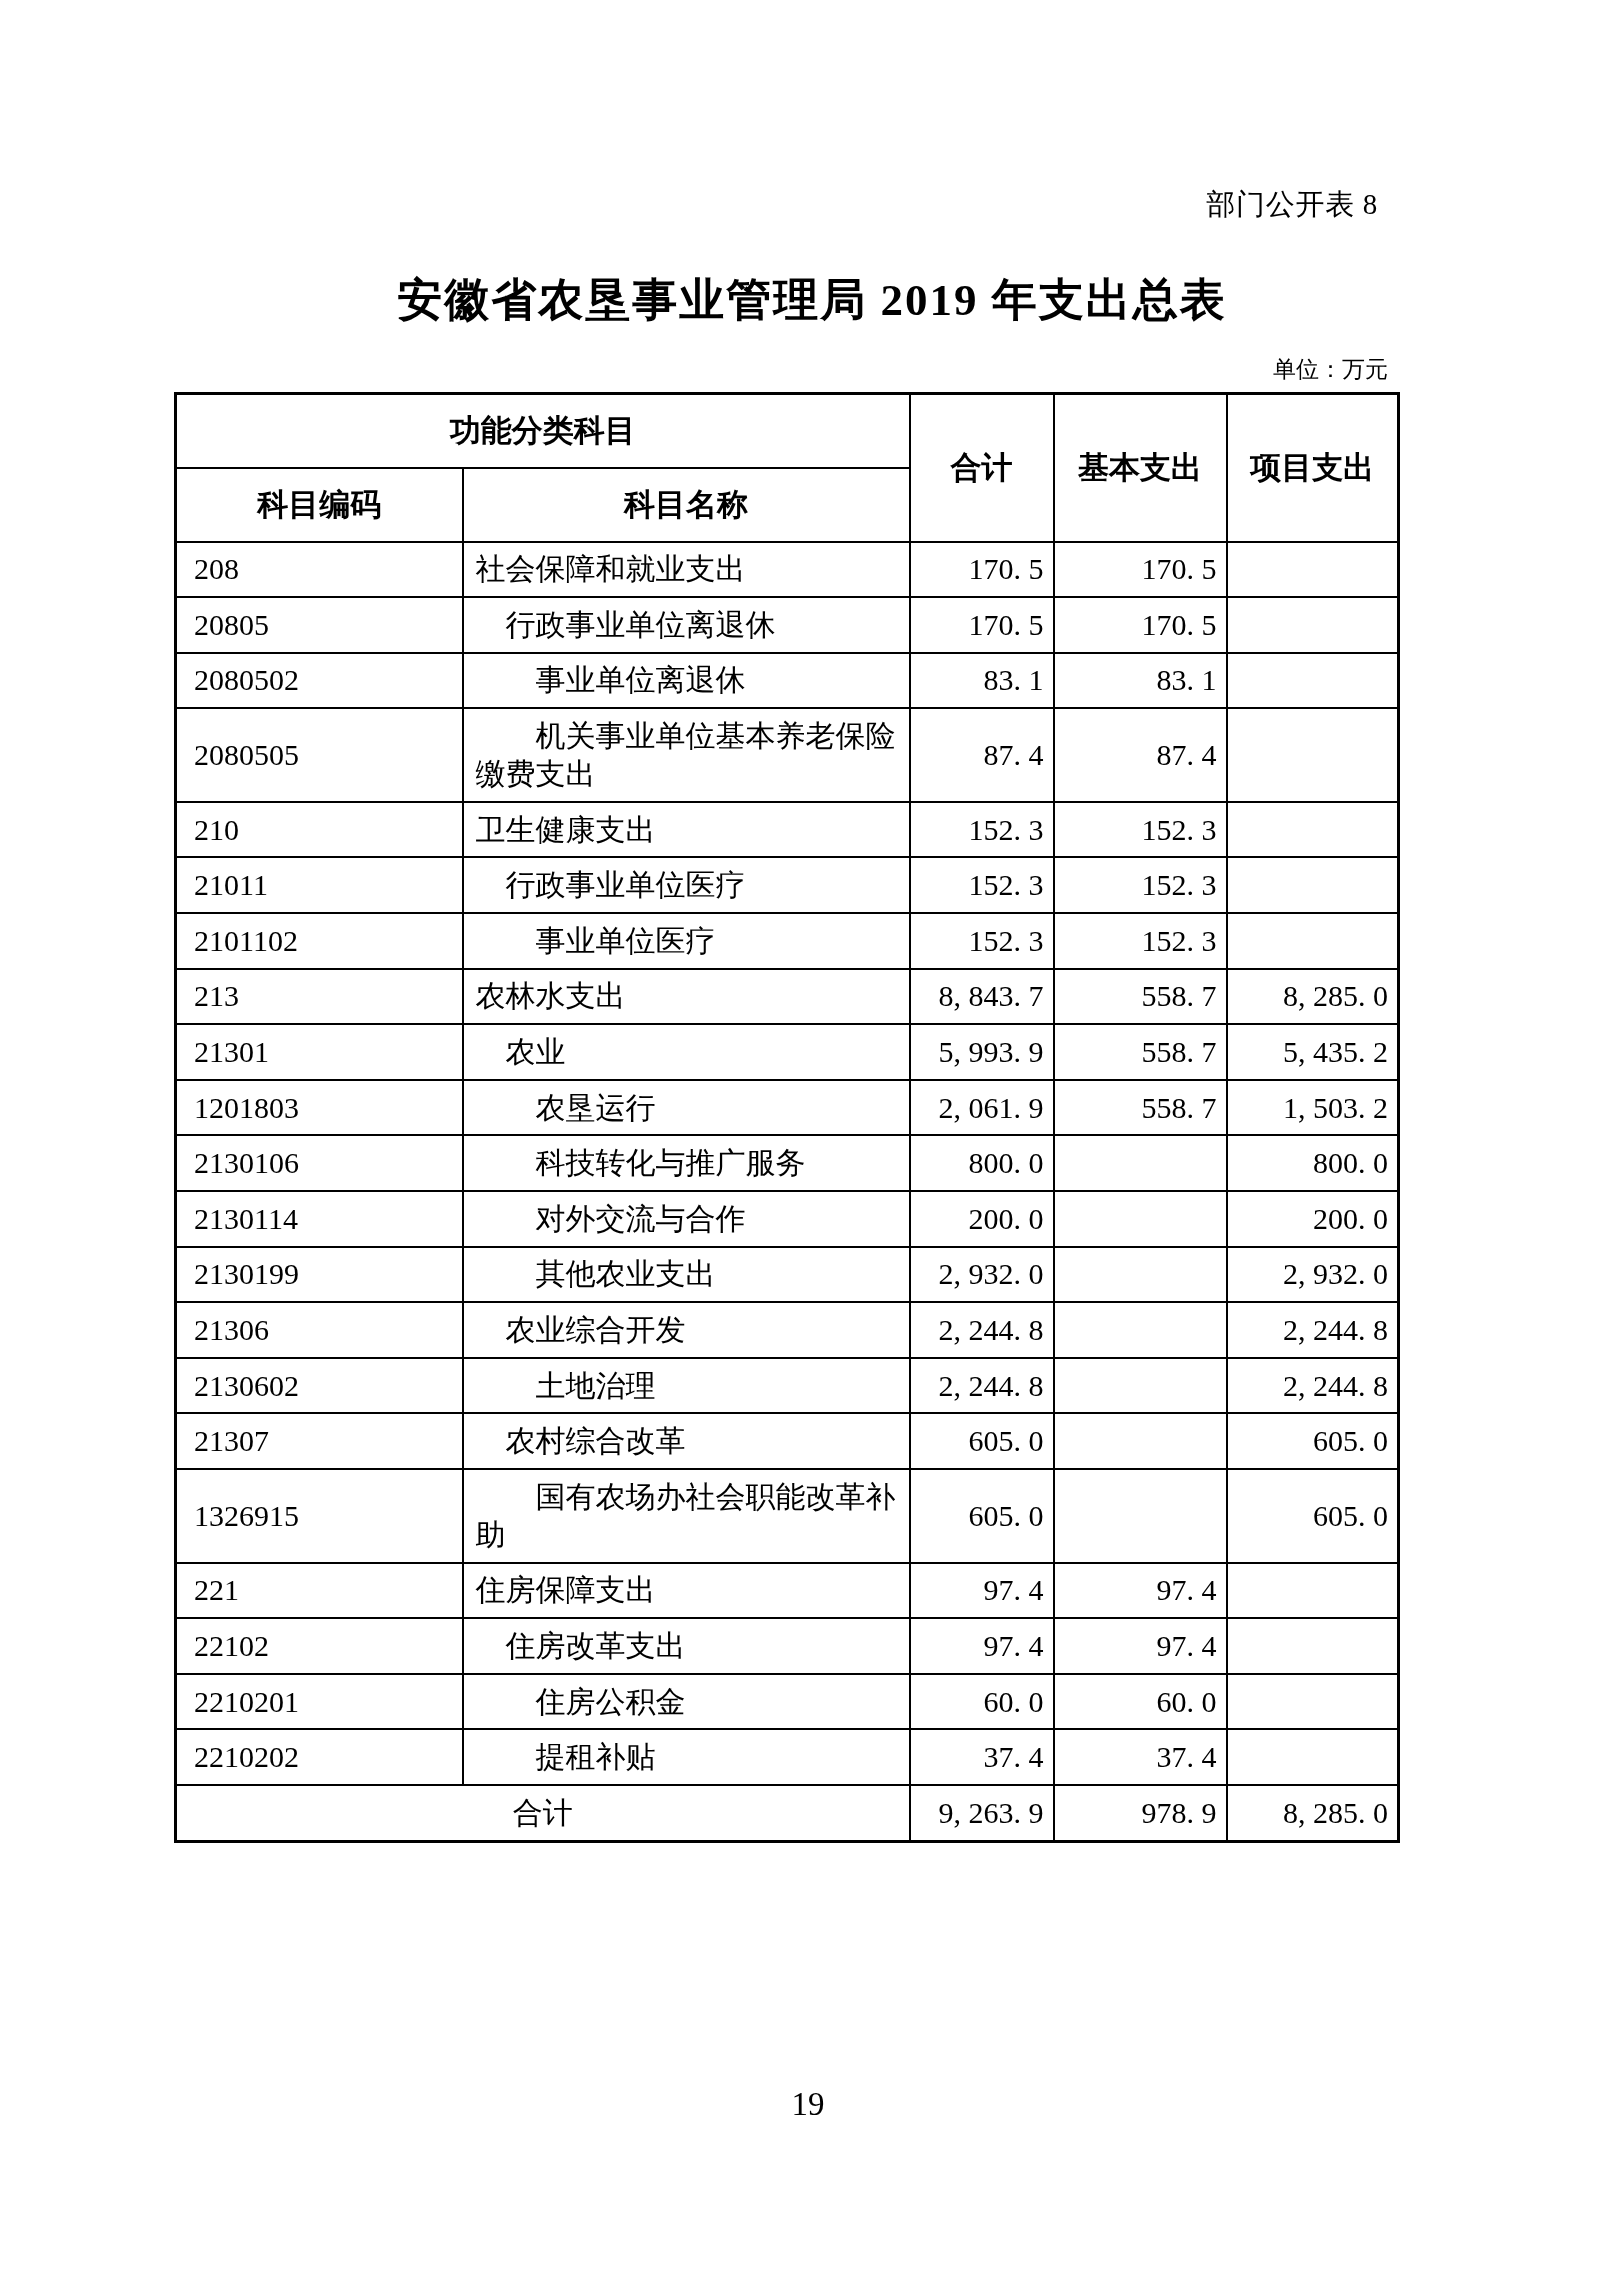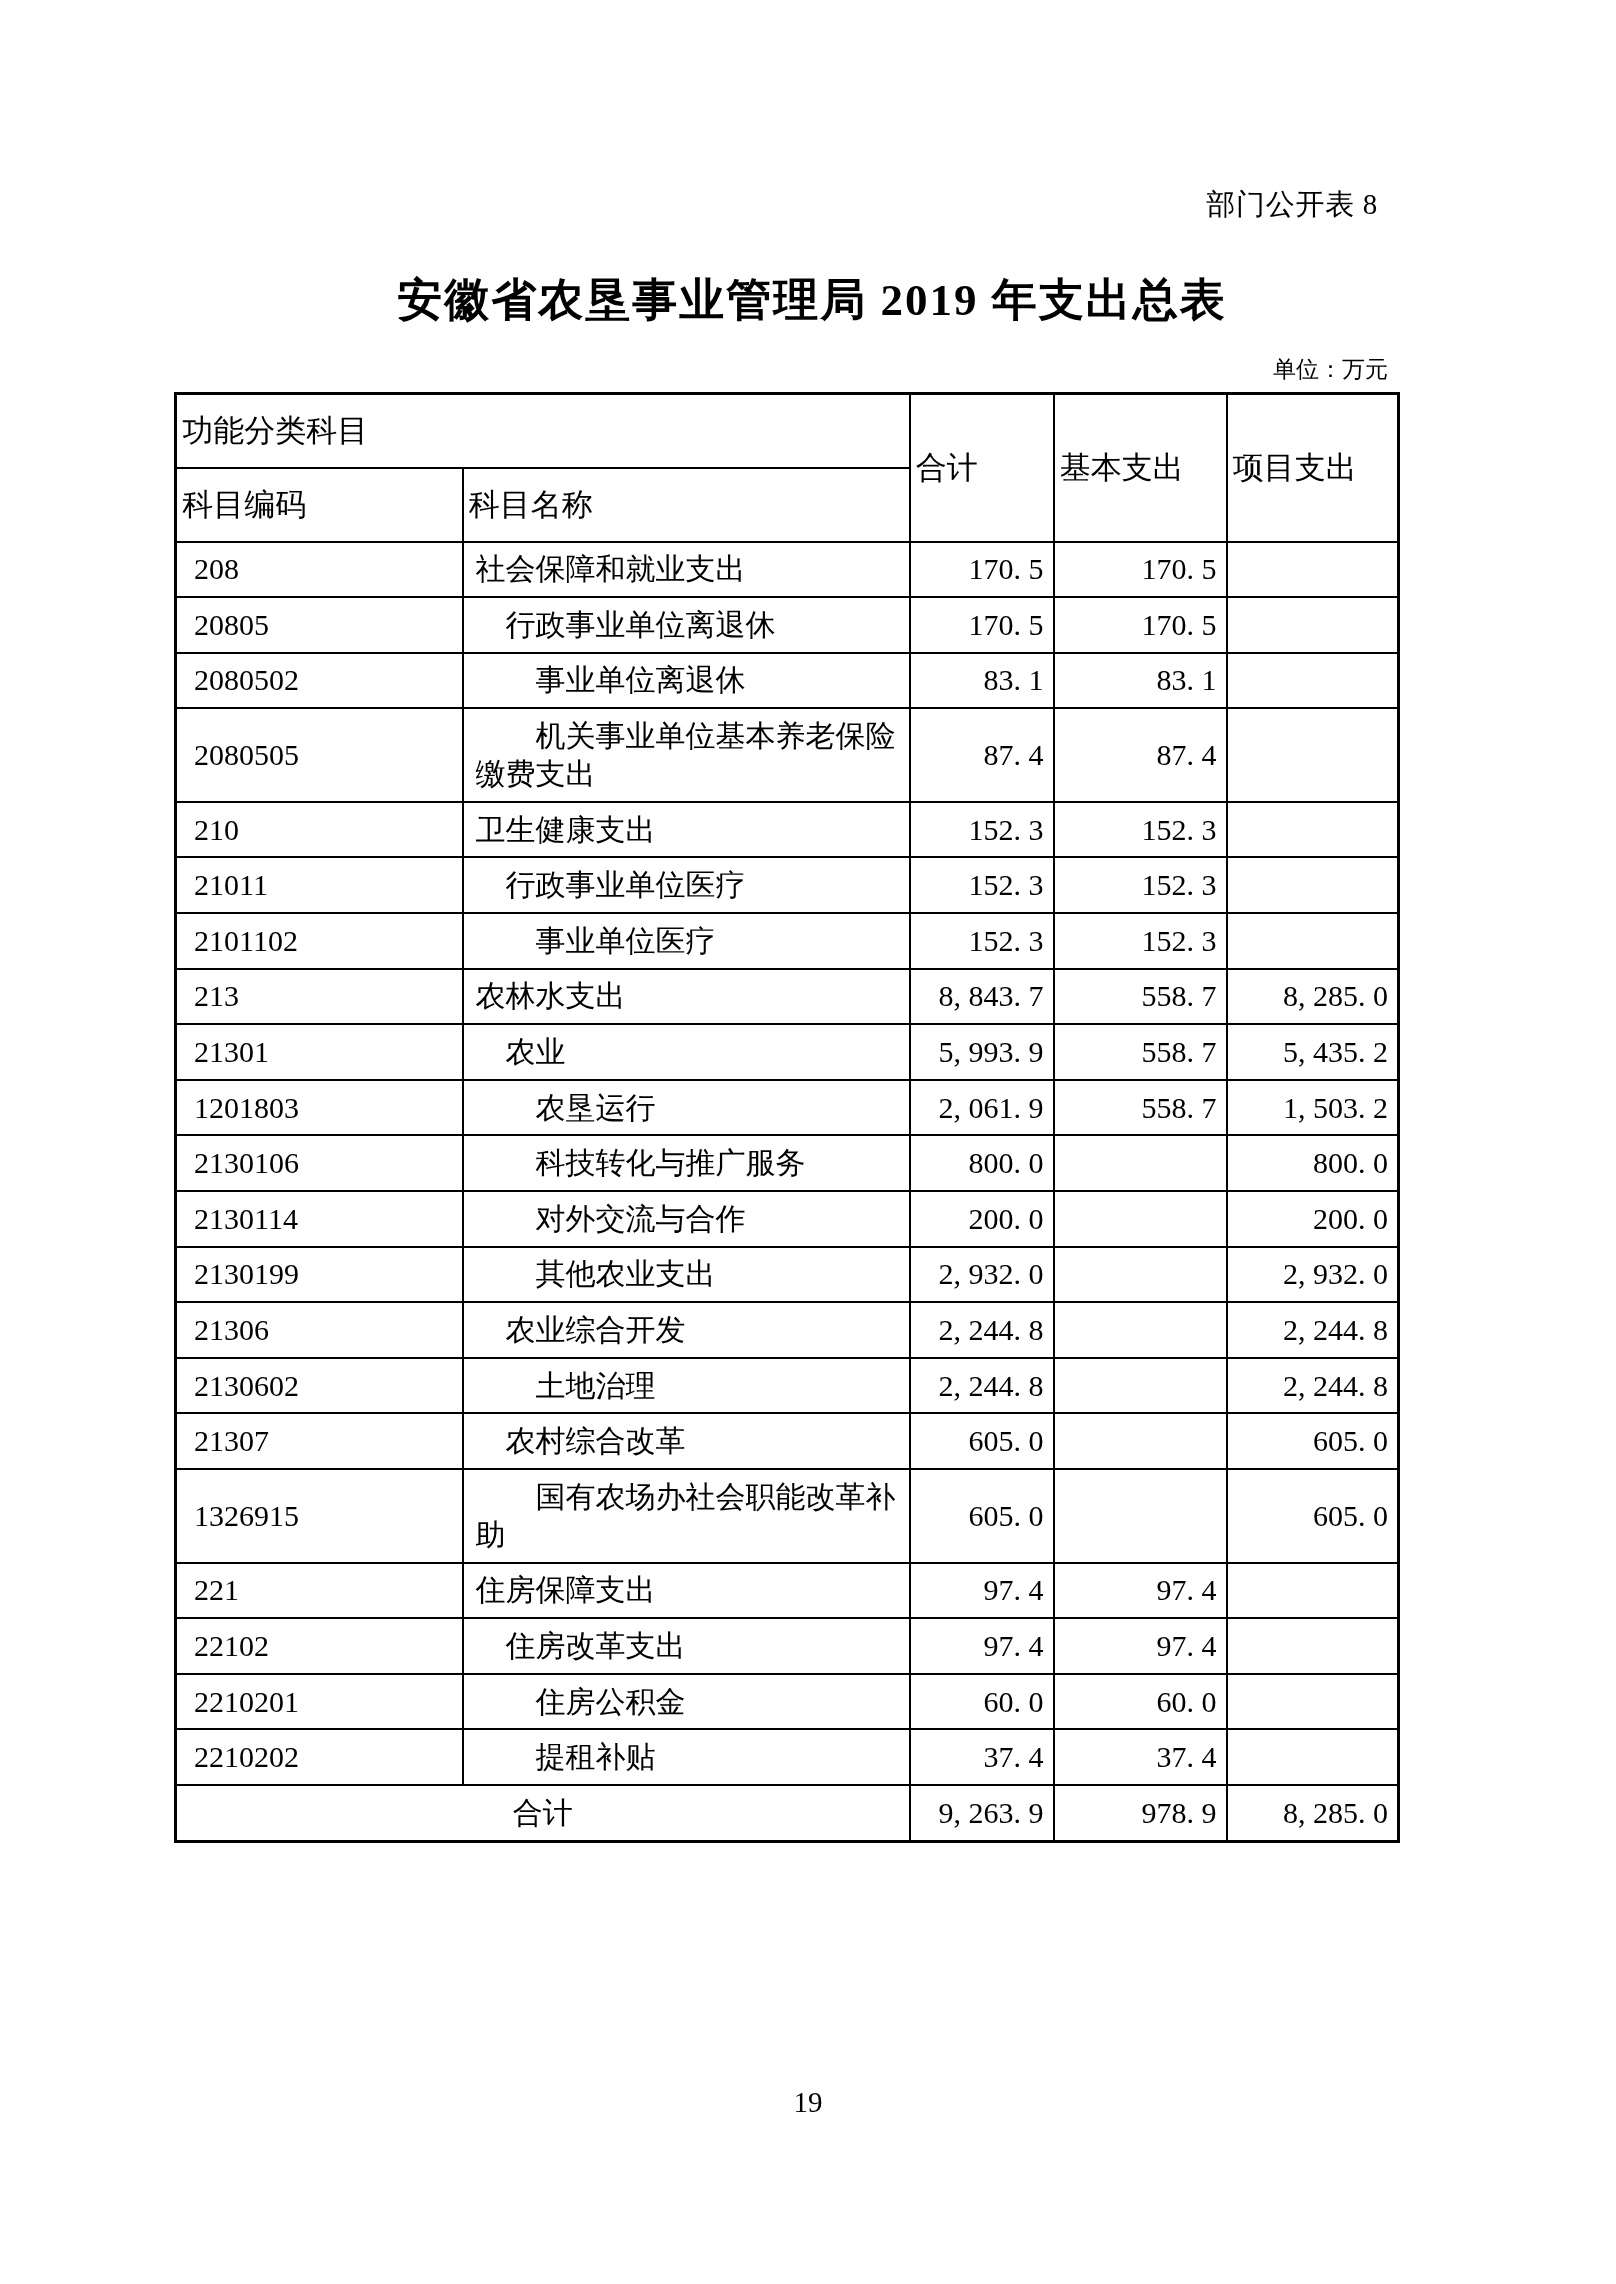--- a/index.html
+++ b/index.html
@@ -29,39 +29,39 @@
     border-collapse: collapse; table-layout: fixed;
     border: 3.9px solid #000;
   }
   th, td {
     border-left: 2px solid #000; border-right: 2px solid #000;
     border-top: 2.6px solid #000; border-bottom: 2.6px solid #000;
     overflow: hidden;
   }
   thead tr { height: 74px; }
   th {
-    font-size: 31px; font-weight: normal;
-    text-align: left; vertical-align: middle;
+    font-size: 31px; font-weight: bold;
+    text-align: center; vertical-align: middle;
     padding: 3.9px 5.2px;
   }
   tbody tr, tfoot tr { height: 55px; }
   td {
     font-size: 30px; line-height: 38px;
     vertical-align: middle; padding: 7.8px 0;
   }
   .cell-code { text-align: left; padding-left: 17px; padding-right: 5.2px; }
   .cell-name { text-align: left; padding-left: 12px; padding-right: 13px; }
   .indent-0 { text-indent: 0; }
   .indent-1 { text-indent: 30px; }
   .indent-2 { text-indent: 60px; }
   .cell-num { text-align: right; padding-right: 9px; padding-left: 3.9px; }
   .total-label { text-align: center; padding: 7.8px 5.2px; }
   .page-number {
     position: absolute; top: 2086px; left: 0; width: 100%;
-    text-align: center; font-size: 29px;
+    text-align: center; font-size: 33px;
   }
 </style>
 </head>
 <body>
 
 <div class="doc-label">部门公开表 8</div>
 
 <h1 class="title">安徽省农垦事业管理局 2019 年支出总表</h1>
 
 <div class="unit-note">单位：万元</div>

